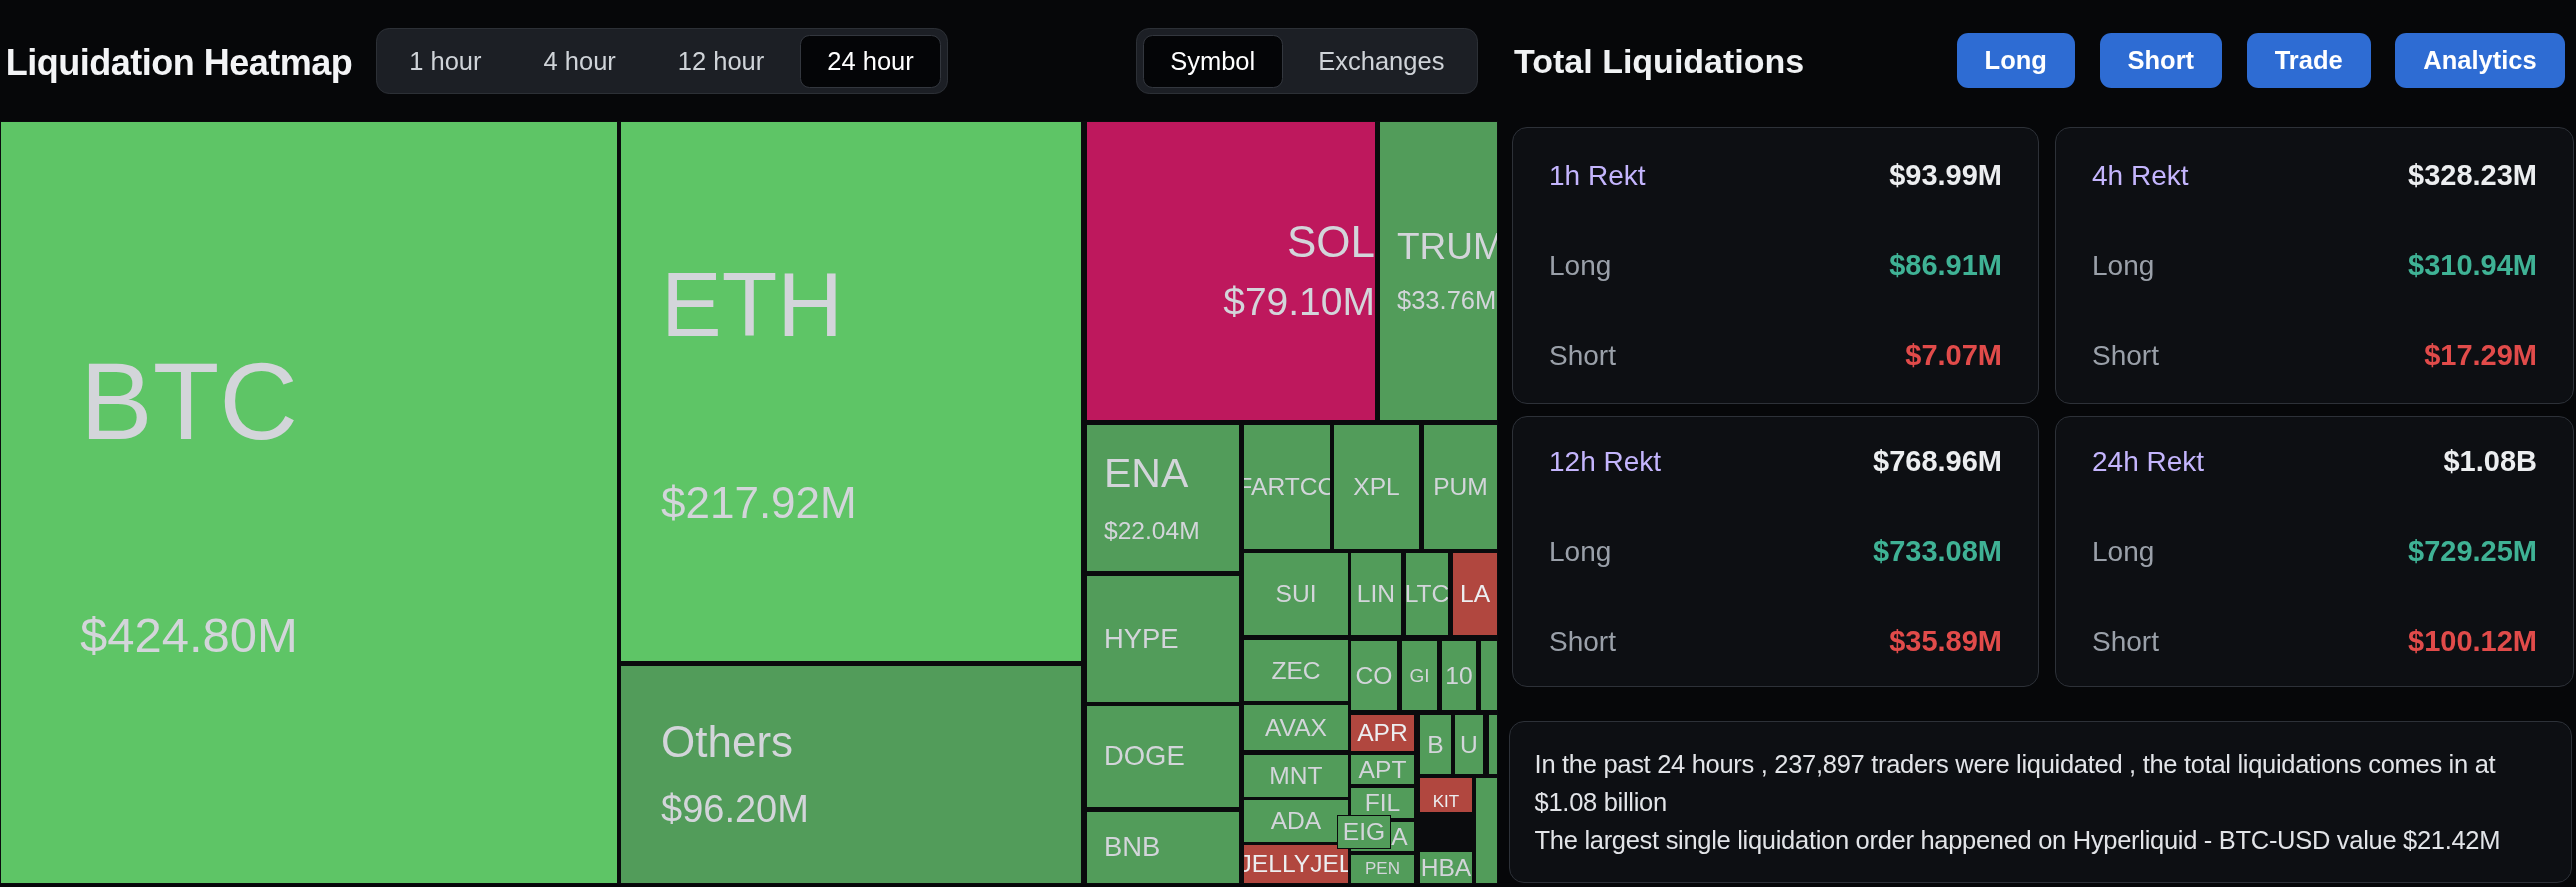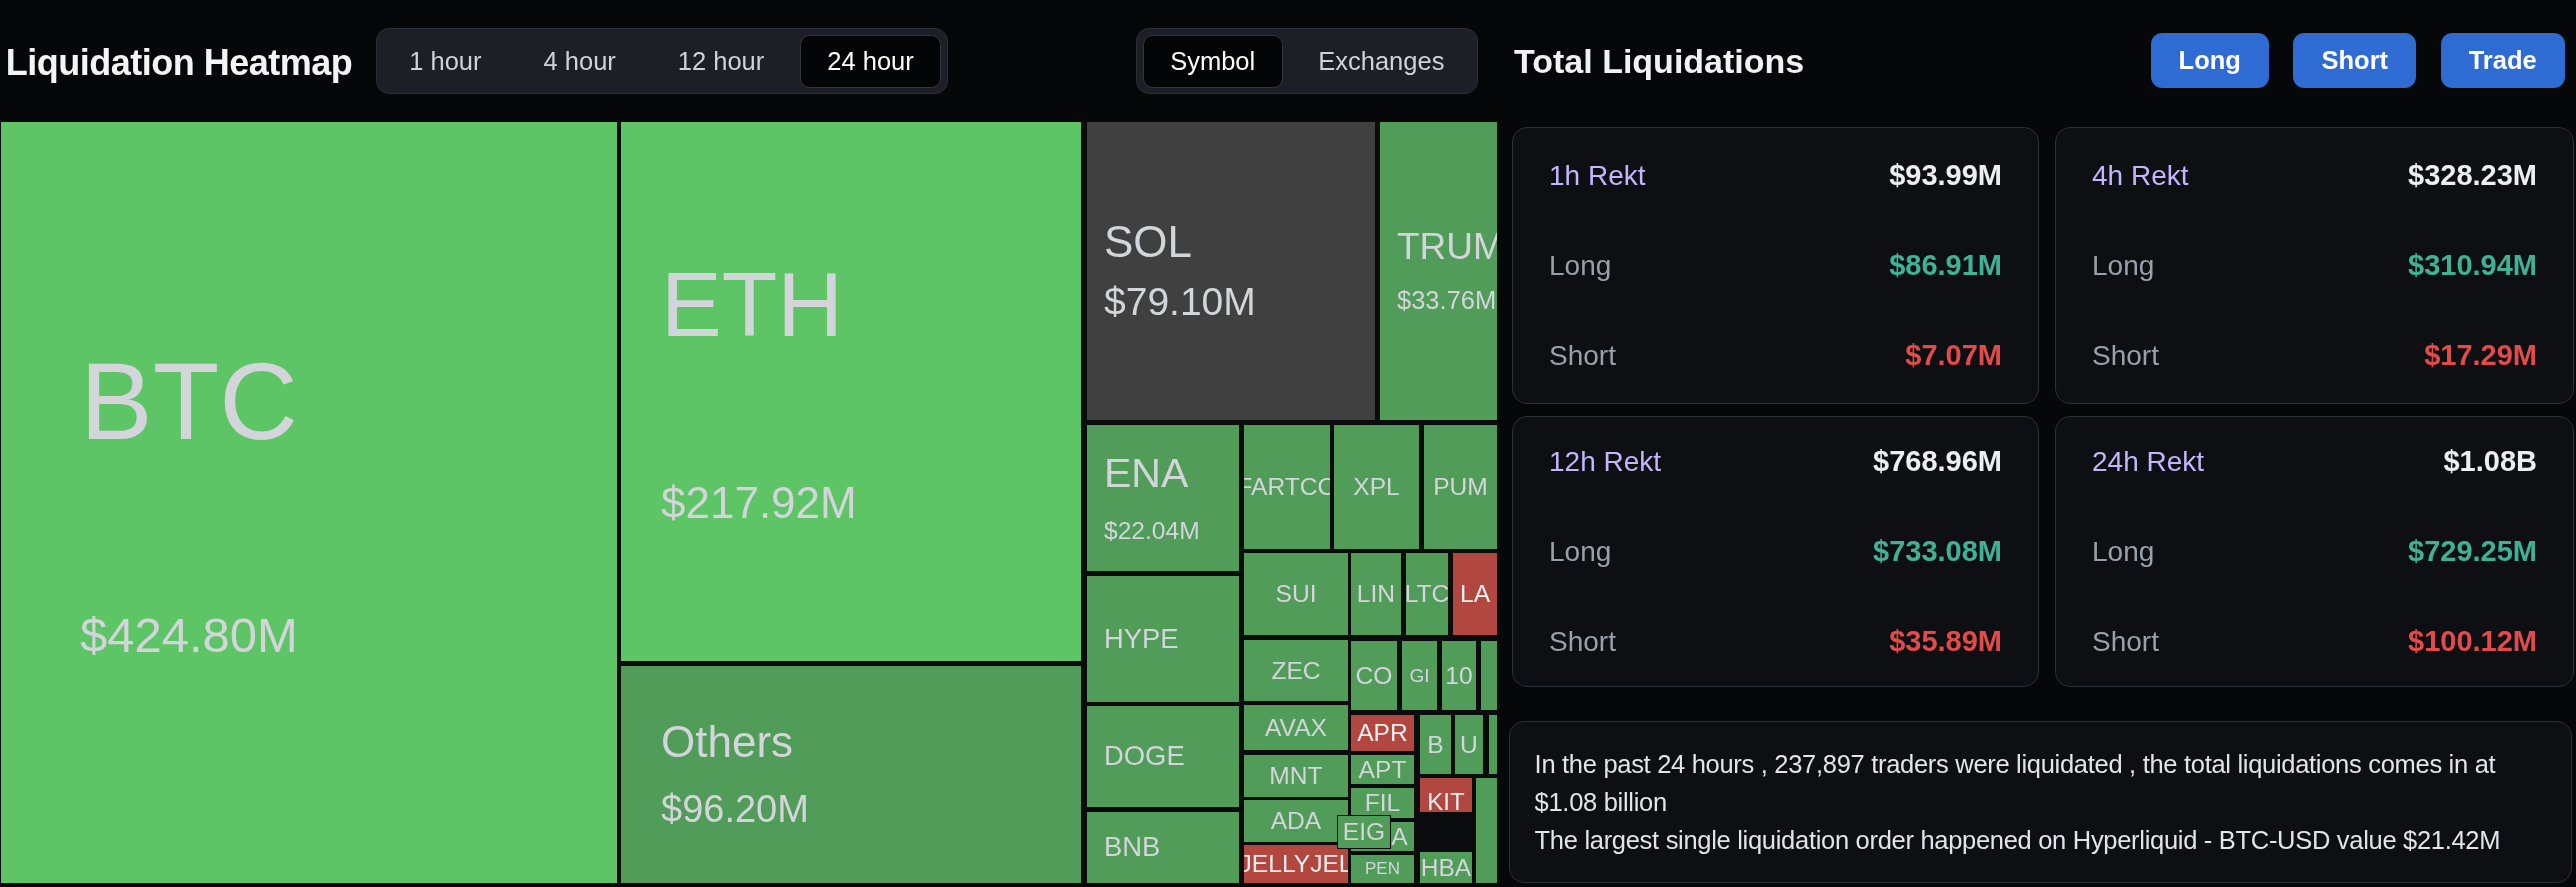--- a/index.html
+++ b/index.html
@@ -64,36 +64,37 @@
     <div class="seg selected">Symbol</div>
     <div class="seg">Exchanges</div>
   </div>
 
   <div class="panel-title">Total Liquidations</div>
 
   <div class="btn-row">
     <div class="blue-btn">Long</div>
     <div class="blue-btn">Short</div>
     <div class="blue-btn">Trade</div>
+    <div class="blue-btn">Analytics</div>
   </div>
 
   <div class="treemap" id="treemap">
       <div class="tile green_bright" style="left: 0px; top: 0px; width: 618px; height: 763px; background: rgb(94, 197, 102); align-items: flex-start; padding-left: 79px; gap: 152px;">
         <span class="t-label" style="font-size: 109px;">BTC</span>
         <span class="t-value" style="font-size: 49px;">$424.80M</span>
       </div>
       <div class="tile green_bright" style="left: 620px; top: 0px; width: 462px; height: 541px; background: rgb(94, 197, 102); align-items: flex-start; padding-left: 40px; gap: 127px;">
         <span class="t-label" style="font-size: 91px;">ETH</span>
         <span class="t-value" style="font-size: 44px;">$217.92M</span>
       </div>
       <div class="tile green" style="left: 620px; top: 544px; width: 462px; height: 219px; background: rgb(82, 156, 90); align-items: flex-start; padding-left: 40px; gap: 24.6px;">
         <span class="t-label" style="font-size: 44px;">Others</span>
         <span class="t-value" style="font-size: 38px;">$96.20M</span>
       </div>
-      <div class="tile green" style="left: 1086px; top: 0px; width: 290px; height: 300px; background: #404040; align-items: flex-start; padding-left: 17px; gap: 17px;">
+      <div class="tile green" style="left: 1086px; top: 0px; width: 290px; height: 300px; background: #be185d; align-items: flex-end; padding-left: 17px; gap: 17px;">
         <span class="t-label" style="font-size: 44px;">SOL</span>
         <span class="t-value" style="font-size: 39px;">$79.10M</span>
       </div>
       <div class="tile green" style="left: 1379px; top: 0px; width: 119px; height: 300px; background: rgb(82, 156, 90); align-items: flex-start; padding-left: 17px; gap: 20px;">
         <span class="t-label" style="font-size: 37px;">TRUM</span>
         <span class="t-value" style="font-size: 25.5px;">$33.76M</span>
       </div>
       <div class="tile green" style="left: 1086px; top: 303px; width: 154px; height: 148px; background: rgb(82, 156, 90); align-items: flex-start; padding-left: 17px; gap: 23px;">
         <span class="t-label" style="font-size: 41px;">ENA</span>
         <span class="t-value" style="font-size: 24.6px;">$22.04M</span>
@@ -169,21 +170,21 @@
         <span class="t-label" style="font-size: 17px;">PEN</span>
       </div>
       <div class="tile green" style="left: 1419px; top: 593px; width: 33px; height: 61px; background: rgb(82, 156, 90); align-items: center; gap: 13.2px;">
         <span class="t-label" style="font-size: 24.6px;">B</span>
       </div>
       <div class="tile green" style="left: 1454px; top: 593px; width: 30px; height: 61px; background: rgb(82, 156, 90); align-items: center; gap: 13.2px;">
         <span class="t-label" style="font-size: 24.6px;">U</span>
       </div>
       <div class="tile green" style="left: 1488px; top: 593px; width: 10.4px; height: 61px; background: rgb(82, 156, 90); align-items: center; gap: 13.2px;"></div>
       <div class="tile red" style="left: 1419px; top: 656px; width: 54px; height: 36px; background: rgb(177, 71, 63); align-items: center; gap: 13.2px;">
-        <span class="t-label" style="font-size: 24px; margin-top: 13px;">KIT</span>
+        <span class="t-label" style="font-size: 17px; margin-top: 13px;">KIT</span>
       </div>
       <div class="tile green" style="left: 1337px; top: 694px; width: 54px; height: 34px; background: rgb(82, 156, 90); align-items: center; gap: 13.2px;">
         <span class="t-label" style="font-size: 24.6px;">EIG</span>
       </div>
       <div class="tile green" style="left: 1419px; top: 730px; width: 54px; height: 33px; background: rgb(82, 156, 90); align-items: center; gap: 13.2px;">
         <span class="t-label" style="font-size: 24.6px;">HBA</span>
       </div>
       <div class="tile green" style="left: 1475px; top: 656px; width: 23px; height: 107px; background: rgb(82, 156, 90); align-items: center; gap: 13.2px;"></div>
     </div>
 

